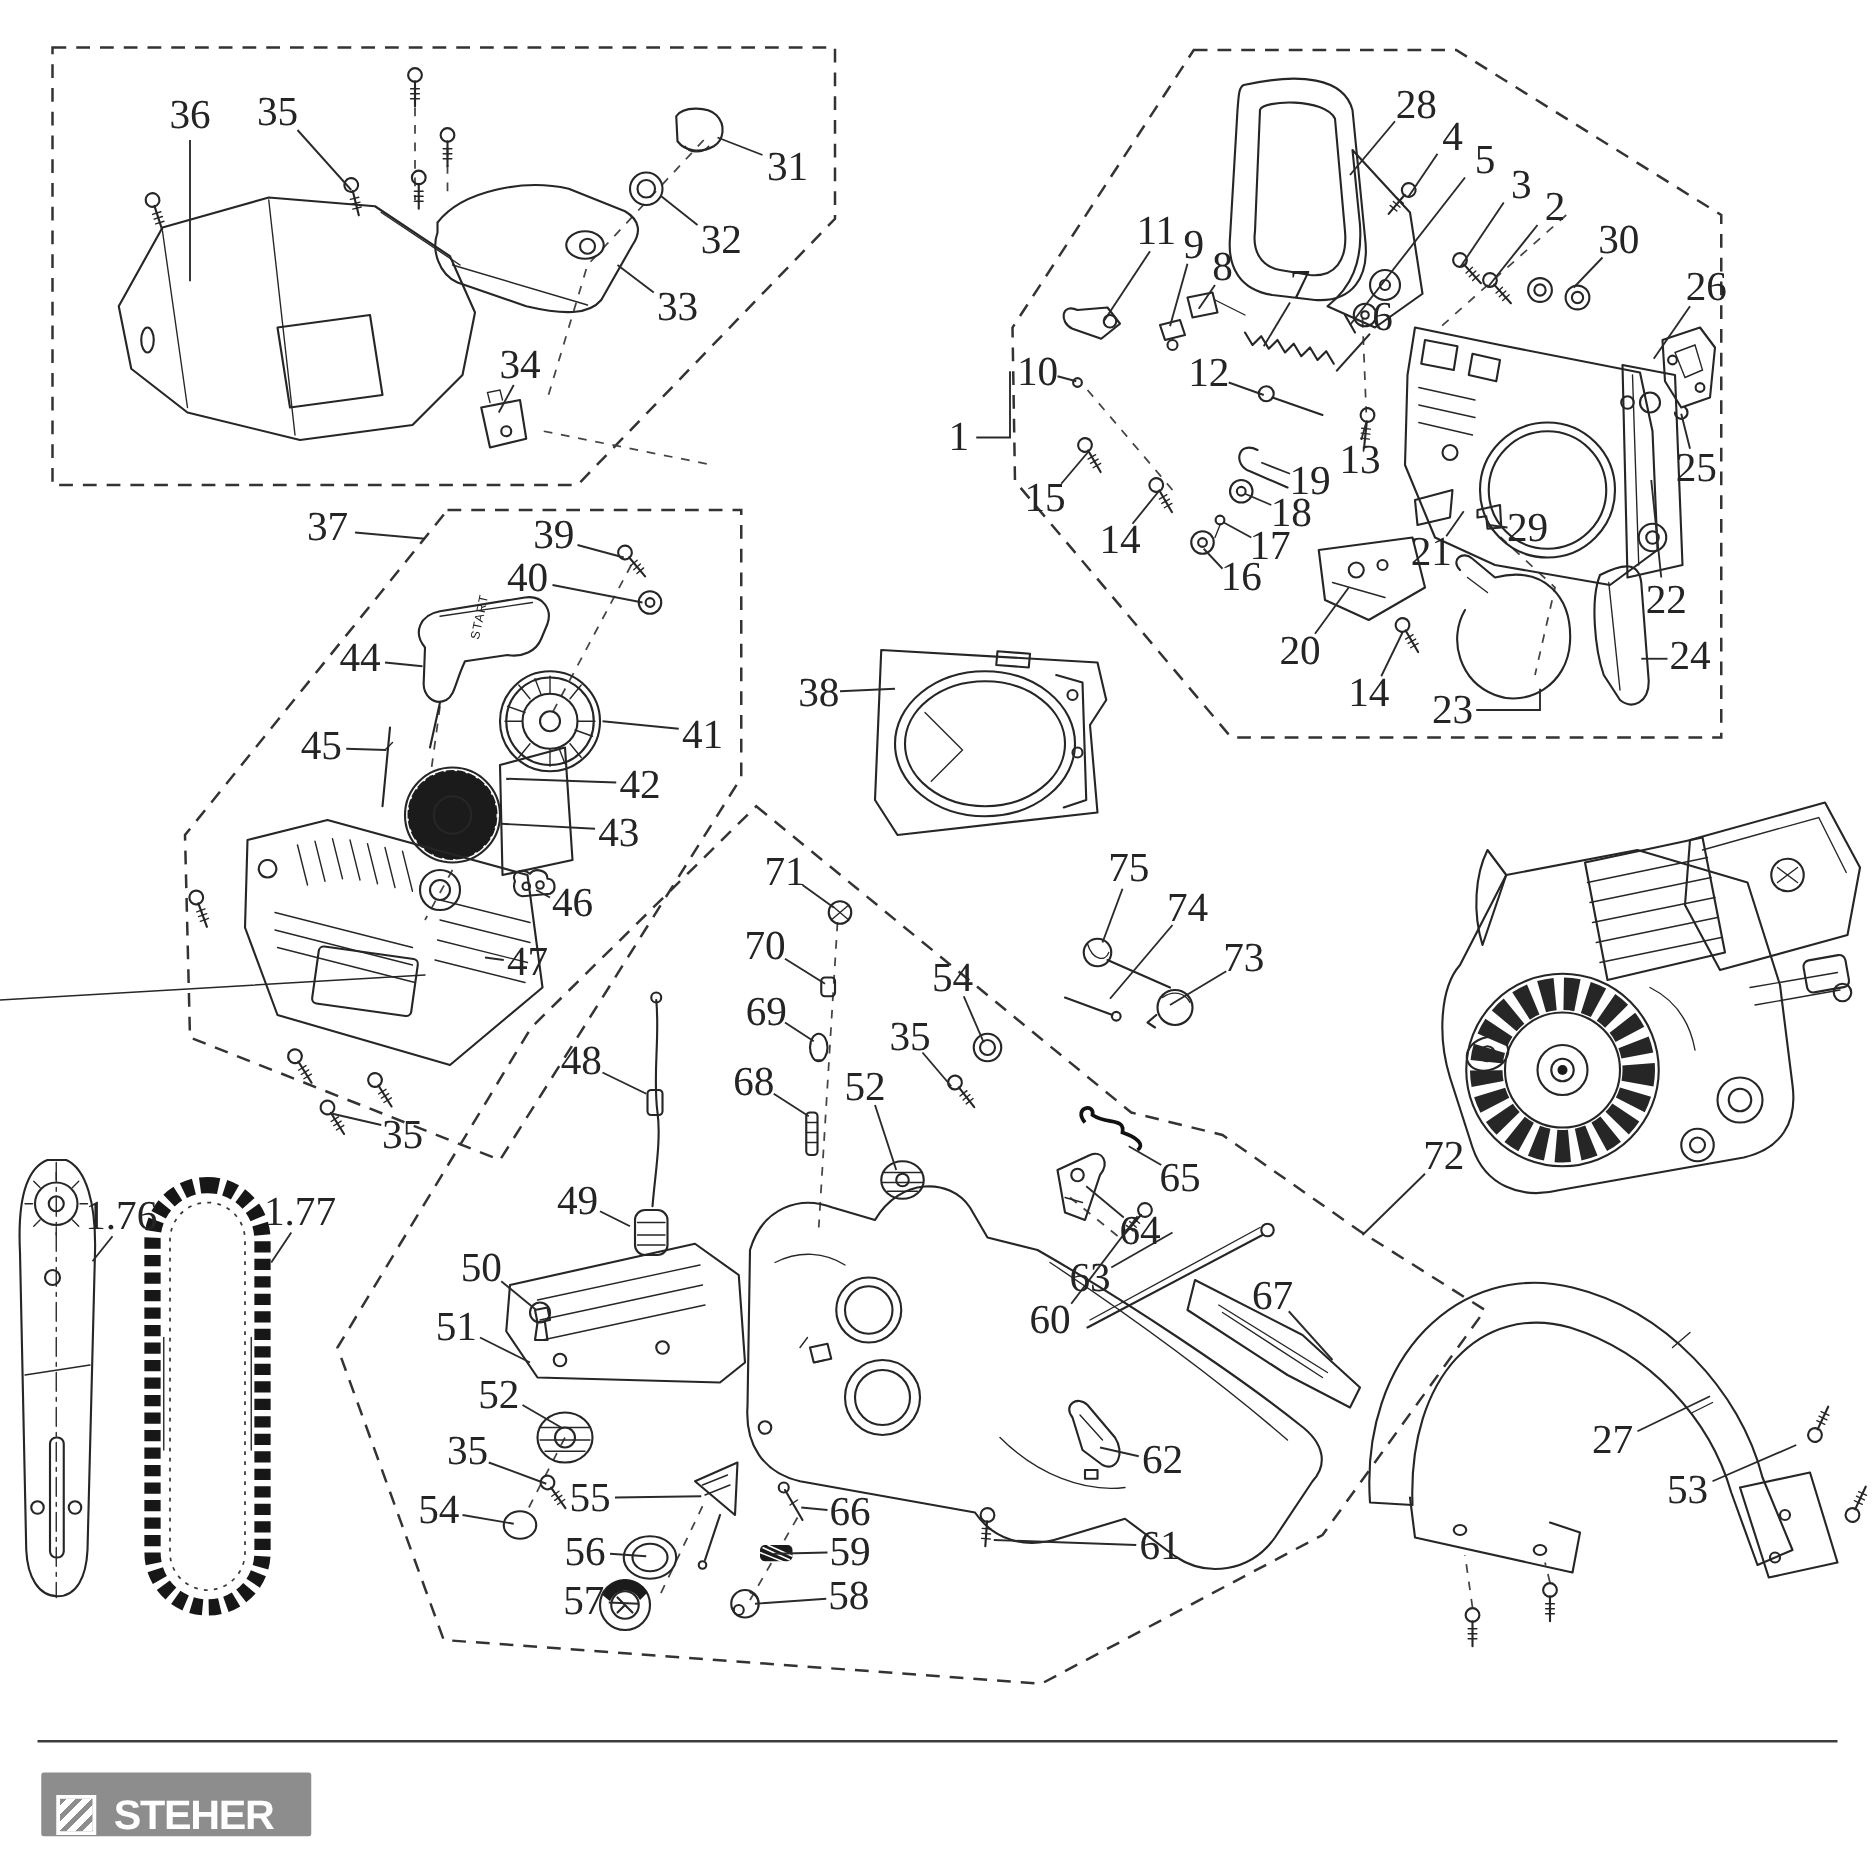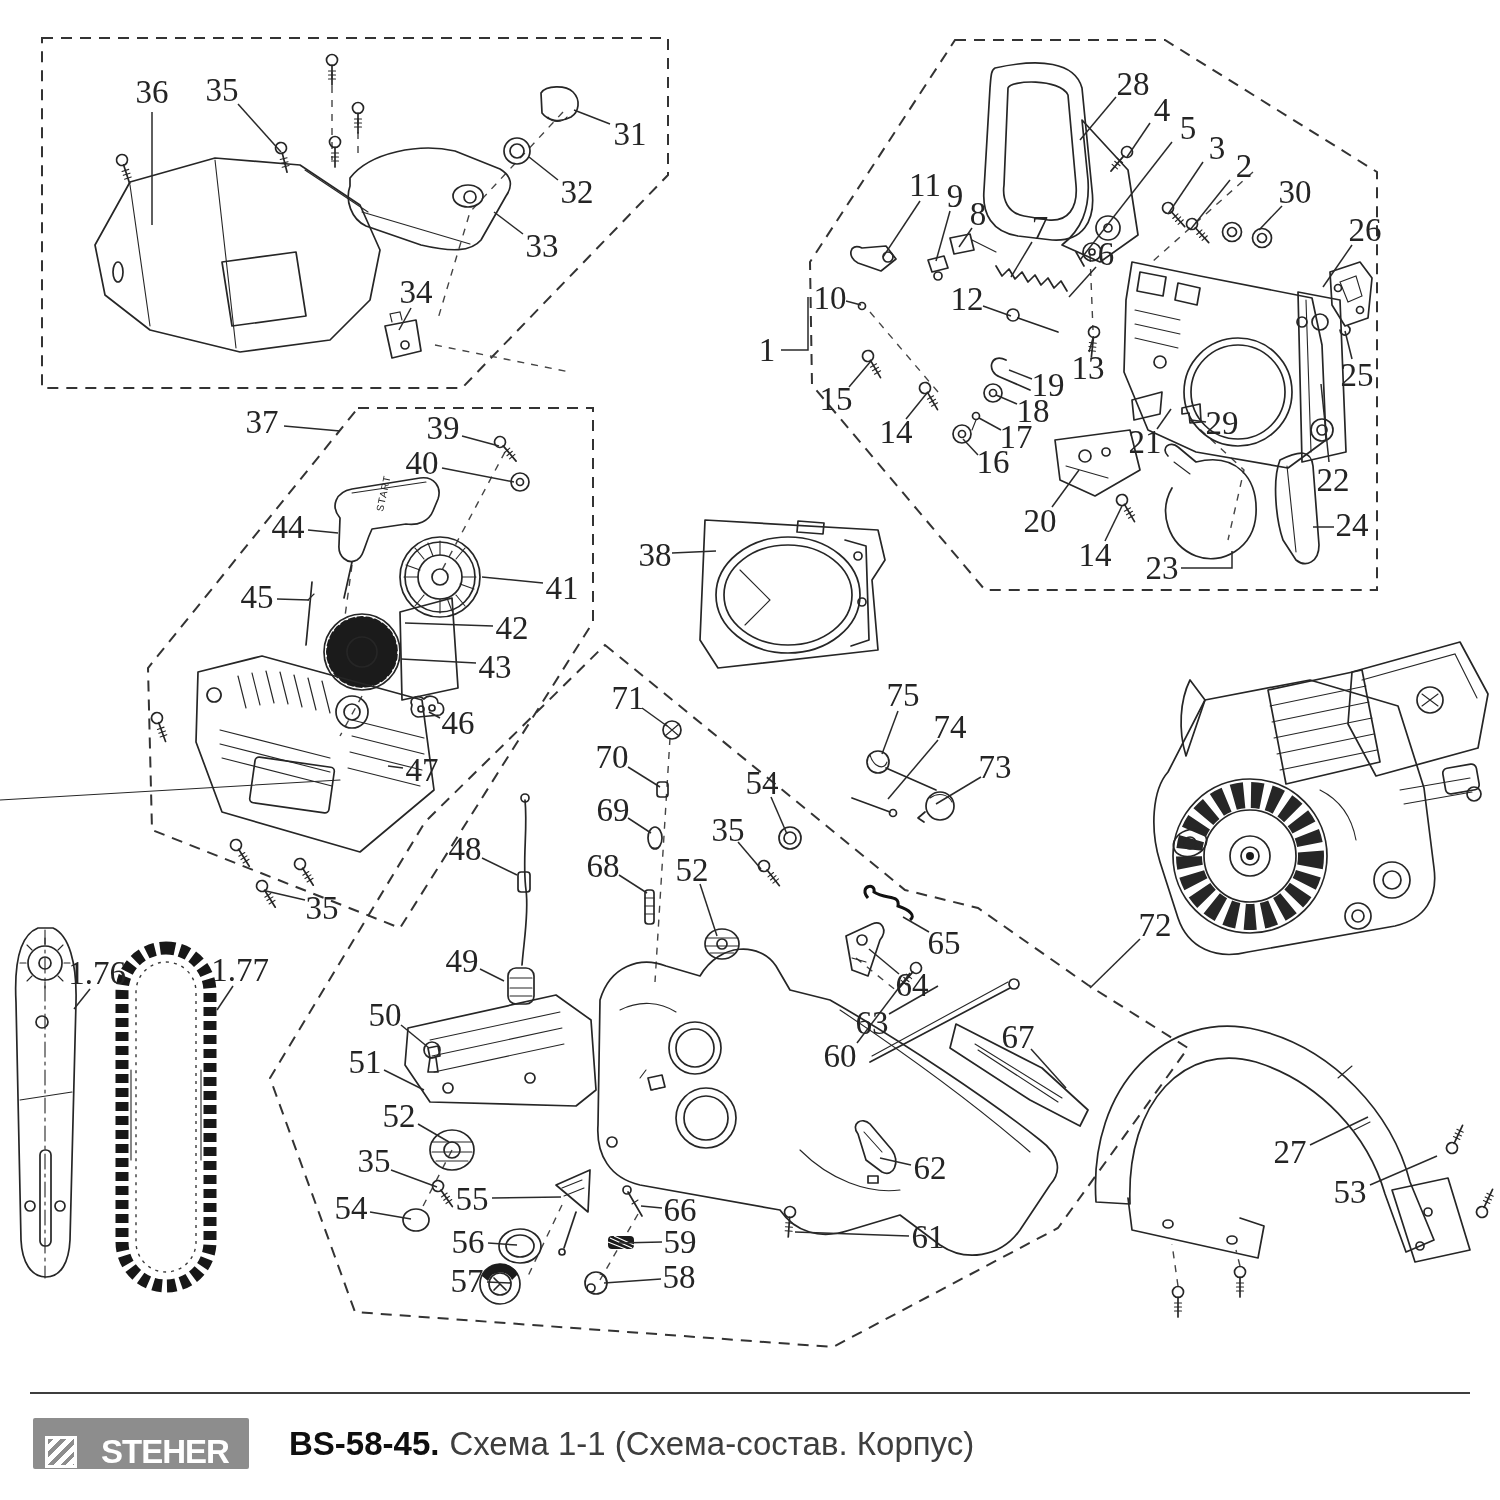--- a/index.html
+++ b/index.html
@@ -10,21 +10,21 @@
   svg .leader{stroke:#2a2a2a;stroke-width:1.5;fill:none;}
   svg .ln{stroke:#262626;stroke-width:1.7;fill:none;stroke-linecap:round;stroke-linejoin:round;}
   svg .lnt{stroke:#262626;stroke-width:1.1;fill:none;stroke-linecap:round;}
   svg .region{stroke:#333;stroke-width:2;fill:none;stroke-dasharray:11 8;}
   svg .guide{stroke:#444;stroke-width:1.4;fill:none;stroke-dasharray:7 7;}
   svg .dark{fill:#1b1b1b;stroke:none;}
   svg text.start{font-family:"Liberation Sans",sans-serif;font-size:10px;fill:#222;letter-spacing:1px;}
   .footer{position:absolute;left:0;top:1392px;width:1500px;}
   .footer .rule{margin-left:30px;width:1440px;height:0;border-top:2px solid #3e3e3e;}
   .brandrow{display:flex;align-items:center;margin-top:24px;margin-left:33px;}
-  .logo{display:flex;align-items:center;gap:24px;background:#8d8d8d;width:216px;height:51px;
+  .logo{display:flex;align-items:center;gap:14px;background:#8d8d8d;width:216px;height:51px;
         padding:16px 0 0 12px;box-sizing:border-box;border-radius:2px;}
   .logo-icon{display:inline-block;width:32px;height:32px;border:3px solid #fff;box-sizing:border-box;
         background:repeating-linear-gradient(135deg,#8d8d8d 0 4px,#ffffff 4px 9px);}
   .logo-text{color:#fff;font-weight:700;font-size:33px;letter-spacing:-1px;
         font-family:"Liberation Sans",sans-serif;}
   .caption{margin-left:40px;font-size:33px;white-space:nowrap;}
   .caption .model{font-weight:700;color:#0f0f0f;}
   .caption .subtitle{font-weight:400;color:#3e3e3e;margin-left:10px;}
 </style>
 </head>
@@ -656,18 +656,15 @@
       </g>
 </svg>
 
 <div class="footer">
   <div class="rule"></div>
   <div class="brandrow">
     <div class="logo">
       <span class="logo-icon"></span>
       <span class="logo-text">STEHER</span>
     </div>
-    <div class="caption">
-      <span class="model">BS-58-45.</span><span class="subtitle">Схема 1-1 (Схема-состав. Корпус)</span>
-    </div>
   </div>
 </div>
 </div>
 
 </body></html>

